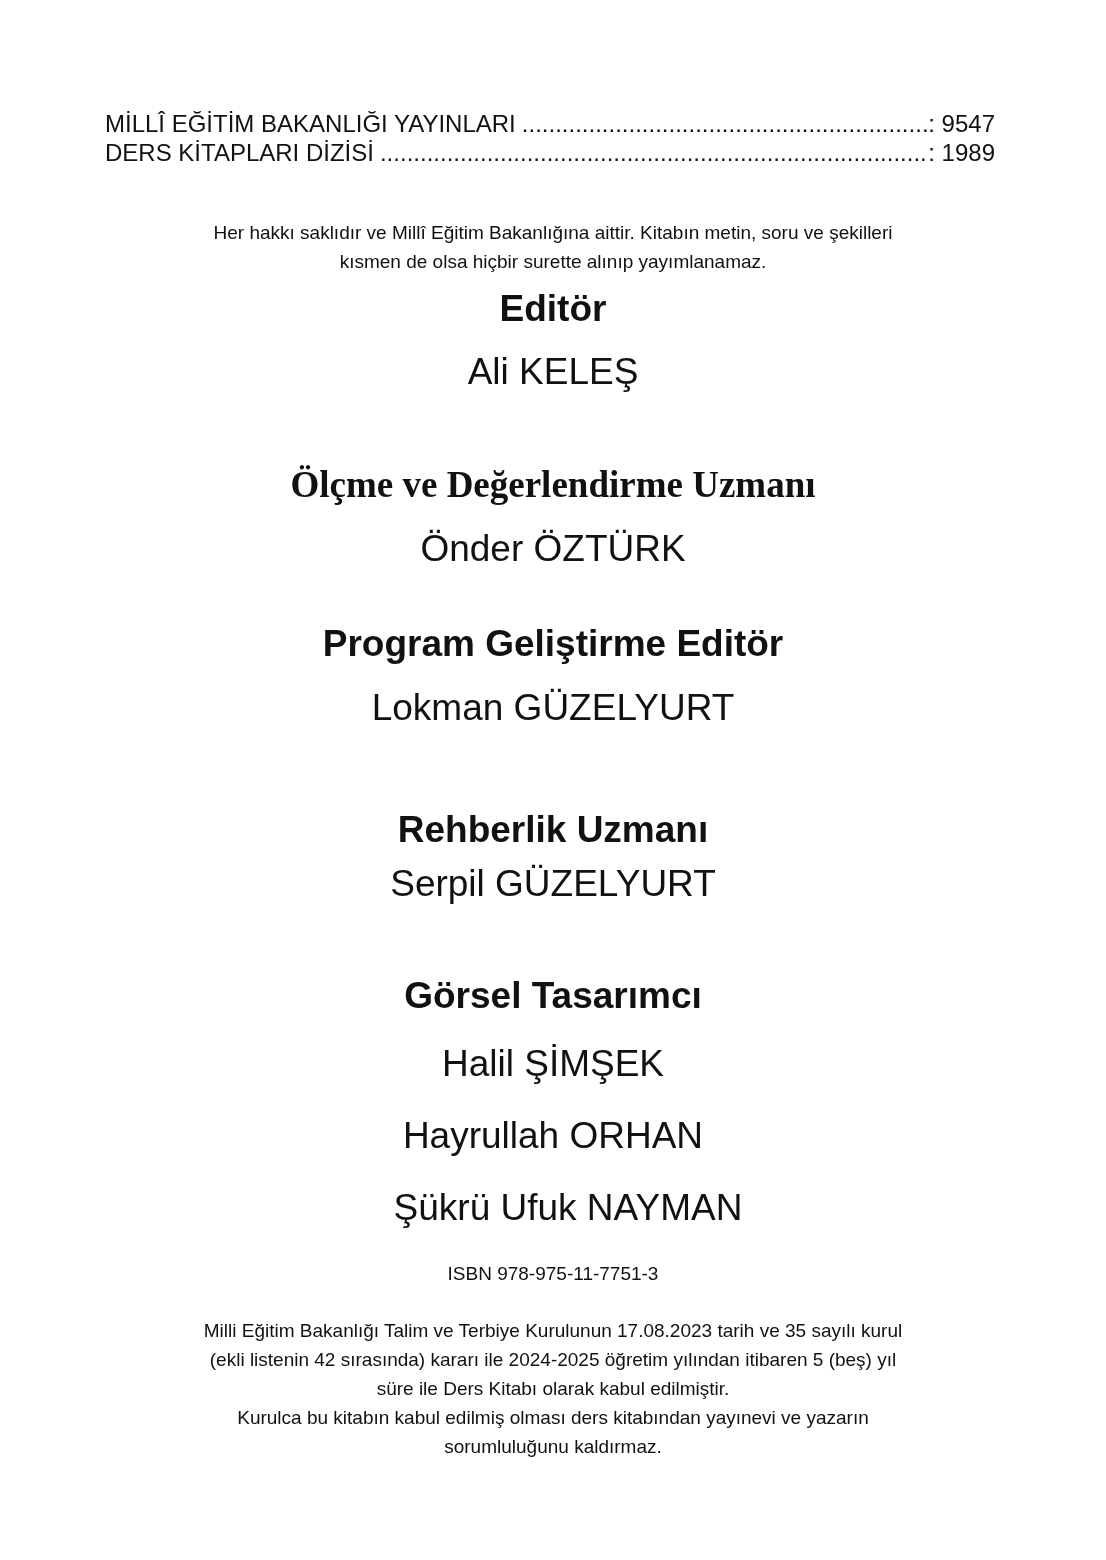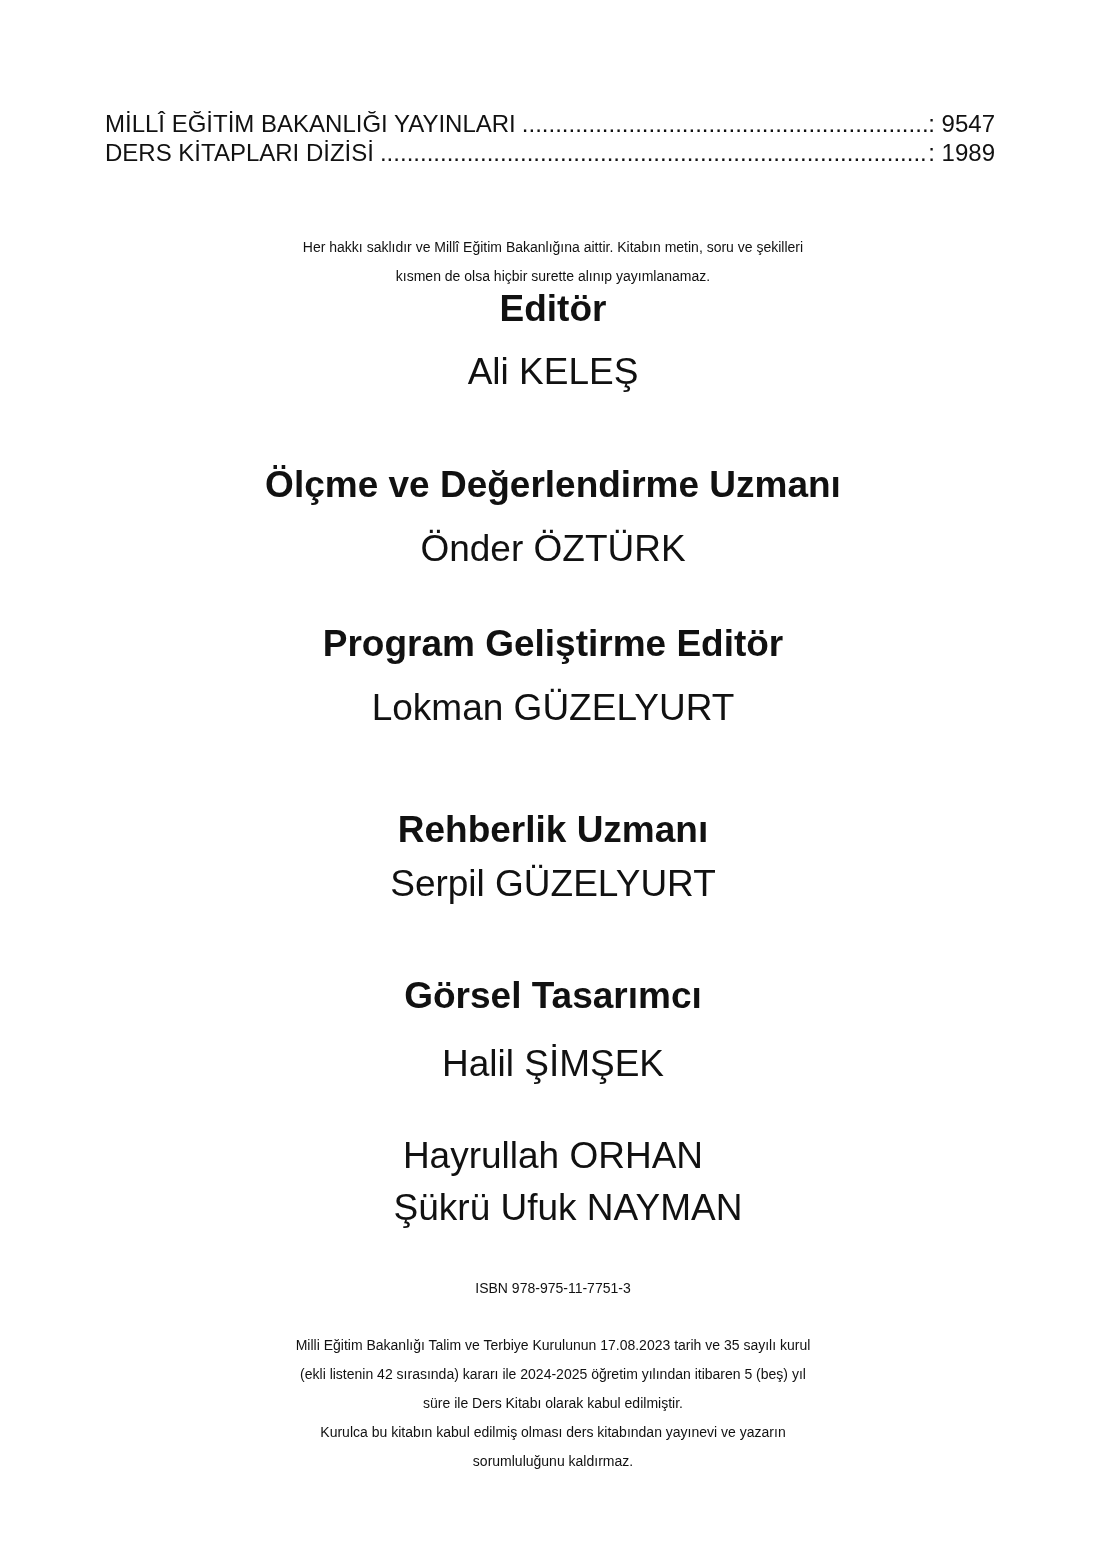--- a/index.html
+++ b/index.html
@@ -4,21 +4,21 @@
 <style>
   html, body { margin:0; padding:0; background:#ffffff; }
   body { width:1106px; height:1560px; position:relative; overflow:hidden;
          font-family:"Liberation Sans", sans-serif; color:#111111; }
   .line { position:absolute; left:0; width:1106px; text-align:center; white-space:nowrap; }
   .meta { position:absolute; left:105px; width:890px; font-size:24px; line-height:29px;
           display:flex; white-space:nowrap; overflow:hidden; }
   .meta .label { flex:0 0 auto; }
   .meta .dots { flex:1 1 auto; overflow:hidden; white-space:nowrap; margin-left:6px; }
   .meta .num { flex:0 0 auto; }
-  .small { font-size:14px; line-height:29px;margin-top:15px; }
+  .small { font-size:19px; line-height:29px; }
   .head { font-size:37px; font-weight:bold; line-height:44px; }
   .name { font-size:37px; line-height:44px; }
 </style>
 </head>
 <body>
 
 <div>
   <div class="meta" style="top:109px;">
     <span class="label">MİLLÎ EĞİTİM BAKANLIĞI YAYINLARI</span>
     <span class="dots">........................................................................................................................................</span>
@@ -33,32 +33,32 @@
 
 <div>
   <div class="line small" style="top:218px;">Her hakkı saklıdır ve Millî Eğitim Bakanlığına aittir. Kitabın metin, soru ve şekilleri</div>
   <div class="line small" style="top:247px;text-align:center;">kısmen de olsa hiçbir surette alınıp yayımlanamaz.</div>
 </div>
 
 <div>
   <div class="line head" style="top:287px;">Editör</div>
   <div class="line name" style="top:350px;">Ali KELEŞ</div>
 
-  <div class="line head" style="top:463px;">Ölçme ve Değerlendirme Uzmanı</div>
+  <div class="line head" style="top:463px;font-family:Liberation Serif, serif;">Ölçme ve Değerlendirme Uzmanı</div>
   <div class="line name" style="top:527px;">Önder ÖZTÜRK</div>
 
   <div class="line head" style="top:622px;">Program Geliştirme Editör</div>
   <div class="line name" style="top:686px;">Lokman GÜZELYURT</div>
 
   <div class="line head" style="top:808px;">Rehberlik Uzmanı</div>
   <div class="line name" style="top:862px;">Serpil GÜZELYURT</div>
 
   <div class="line head" style="top:974px;">Görsel Tasarımcı</div>
   <div class="line name" style="top:1042px;">Halil ŞİMŞEK</div>
-  <div class="line name" style="top:1114px;margin-top:20px;">Hayrullah ORHAN</div>
+  <div class="line name" style="top:1114px;">Hayrullah ORHAN</div>
   <div class="line name" style="top:1186px;padding-left:15px;">Şükrü Ufuk NAYMAN</div>
 </div>
 
 <div class="line small" style="top:1259px;">ISBN 978-975-11-7751-3</div>
 
 <div>
   <div class="line small" style="top:1316px;">Milli Eğitim Bakanlığı Talim ve Terbiye Kurulunun 17.08.2023 tarih ve 35 sayılı kurul</div>
   <div class="line small" style="top:1345px;">(ekli listenin 42 sırasında) kararı ile 2024-2025 öğretim yılından itibaren 5 (beş) yıl</div>
   <div class="line small" style="top:1374px;">süre ile Ders Kitabı olarak kabul edilmiştir.</div>
   <div class="line small" style="top:1403px;">Kurulca bu kitabın kabul edilmiş olması ders kitabından yayınevi ve yazarın</div>

